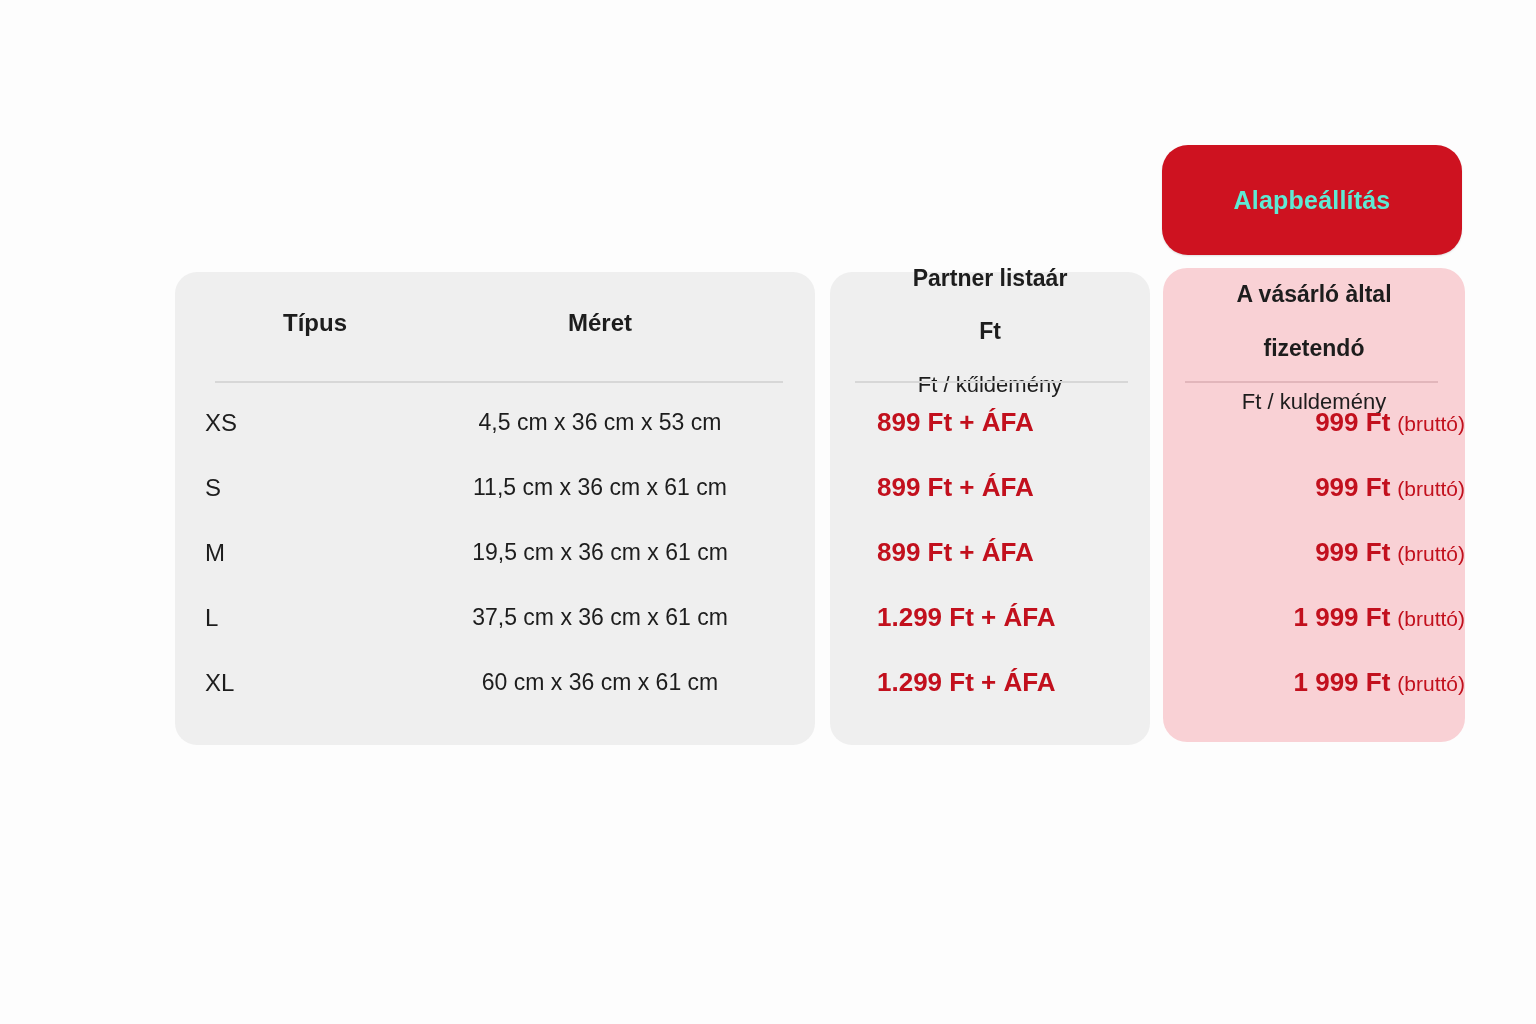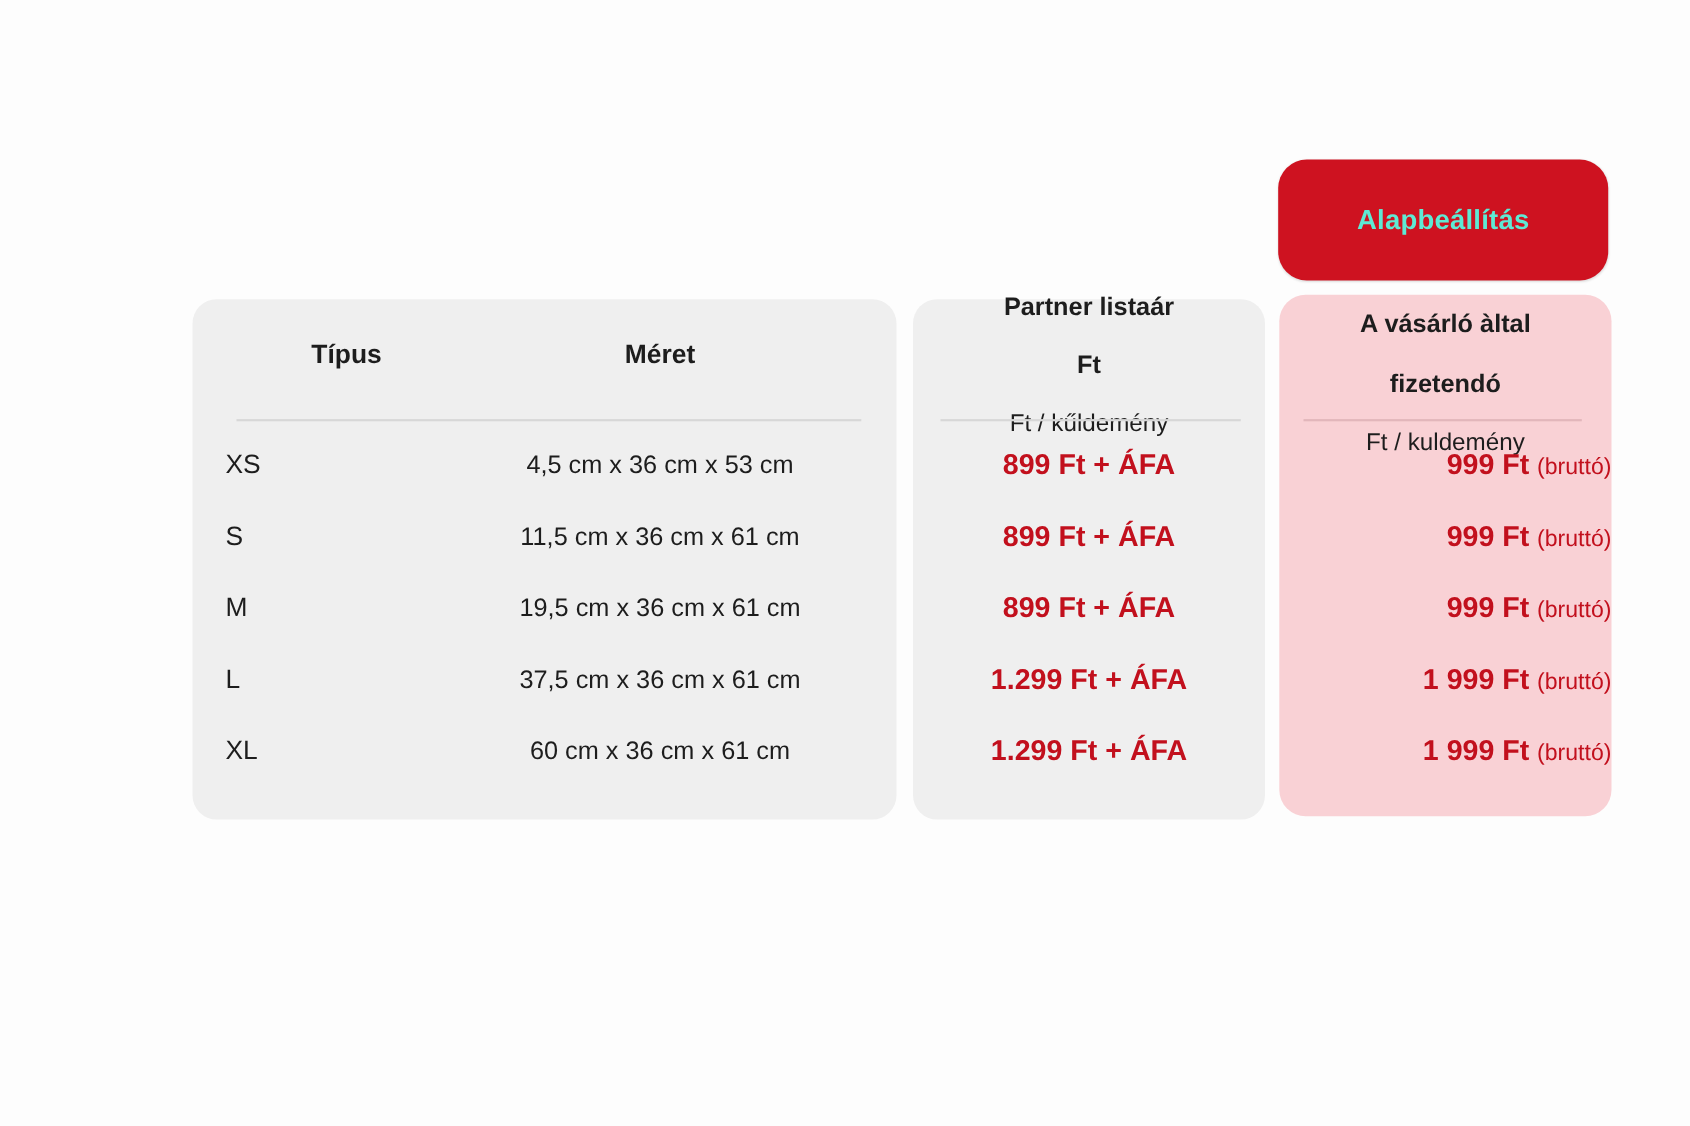--- a/index.html
+++ b/index.html
@@ -57,21 +57,21 @@
   .panel-customer .stack-header{height:114px;padding-top:6px;line-height:28px;margin-top:16px;}
   .stack-header .bold{font-weight:bold;font-size:23px;}
 
   
   .rows{position:absolute;left:0;right:0;top:118px;}
   .panel-customer .rows{top:122px;}
   .row{height:65px;position:relative;display:flex;align-items:center;}
   .cell-type{position:absolute;left:30px;width:220px;text-align:left;
     font-size:24px;font-weight:500;}
   .cell-size{position:absolute;left:255px;width:340px;text-align:center;font-size:23px;}
-  .cell-price{width:100%;text-align:center;font-size:26px;font-weight:bold;color:var(--price-red);}
+  .cell-price{width:100%;text-align:left;font-size:26px;font-weight:bold;color:var(--price-red);padding-left:47px;}
   .cell-gross{width:100%;text-align:right;color:var(--price-red);white-space:nowrap;}
   .cell-gross .amount{font-size:26px;font-weight:bold;}
   .cell-gross .note{font-size:21px;font-weight:normal;margin-left:7px;}
 </style>
 </head>
 <body>
 
 <div class="page">
 
   <div class="badge">

